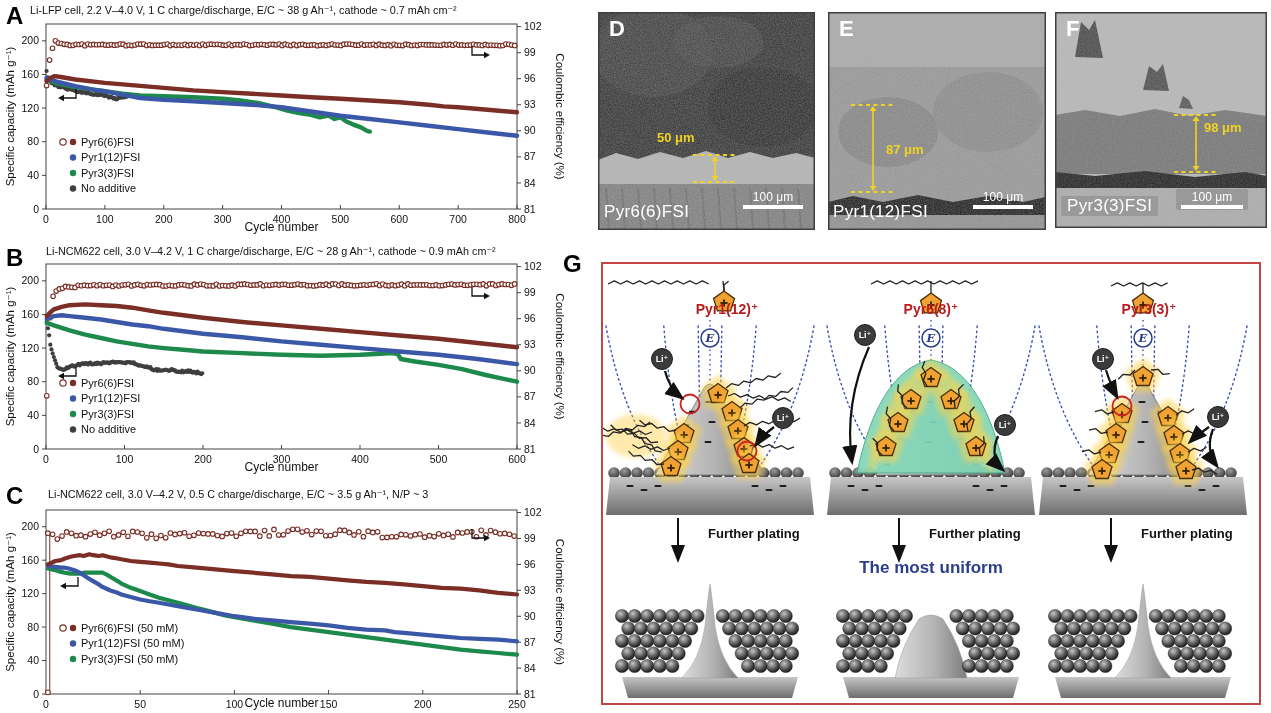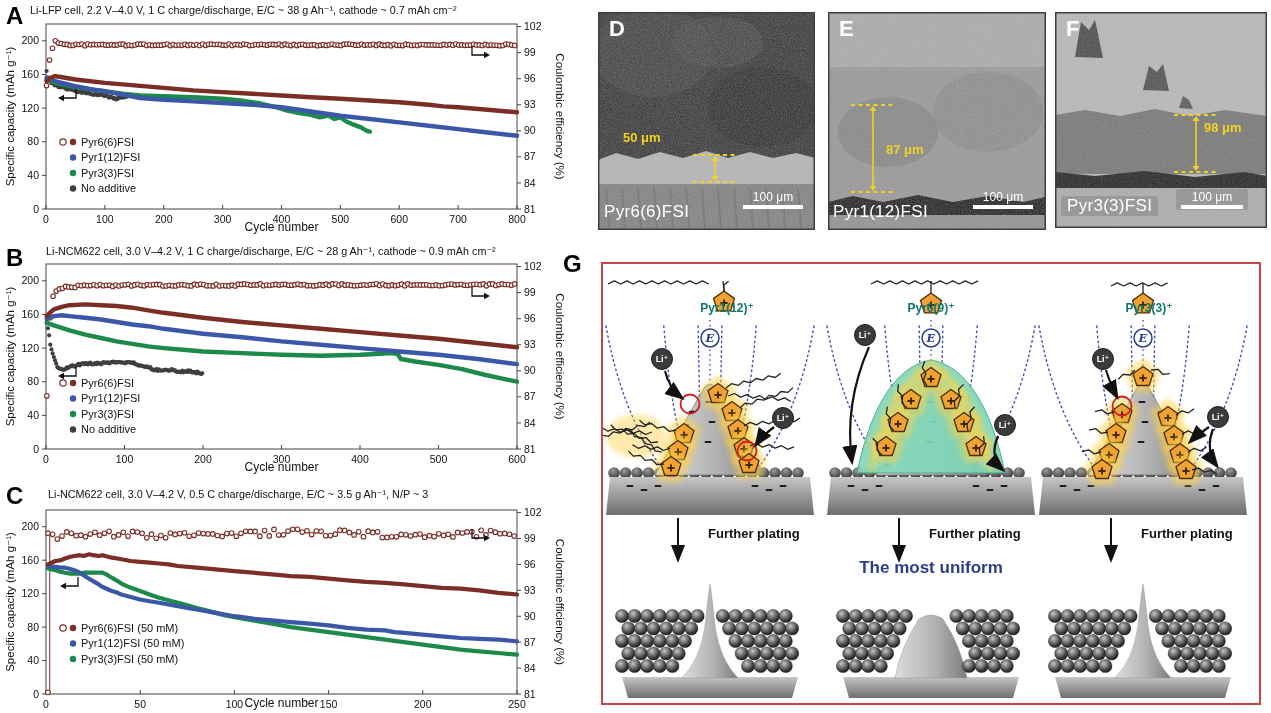--- a/index.html
+++ b/index.html
@@ -9,21 +9,21 @@
   .pl{position:absolute;font-weight:bold;font-size:24px;color:#000;z-index:5;}
   .pl.white{color:#fff;font-size:22px;}
   .sem-label{position:absolute;color:#fff;font-size:17px;z-index:5;letter-spacing:.3px;}
   .chip{background:rgba(150,150,150,.88);padding:0 6px;border-radius:2px;}
   .thick{position:absolute;color:#f0d225;font-size:13px;font-weight:bold;z-index:5;}
   .scalebar{position:absolute;color:#fff;font-size:12px;text-align:center;z-index:5;}
   .scalebar .bar{height:4px;background:#fff;margin-top:1px;}
   .scalebar.chip{padding:1px 5px;}
   #gbox{position:absolute;left:601px;top:262px;width:656px;height:439px;border:2px solid #c54646;z-index:2;}
   #gbox svg{position:absolute;left:0;top:0;}
-  .cation{position:absolute;font-weight:bold;font-size:12px;text-align:center;width:140px;color:#0f766e;z-index:5;}
+  .cation{position:absolute;font-weight:bold;font-size:14px;text-align:center;width:140px;color:#b91c1c;z-index:5;}
   .plating{position:absolute;font-weight:bold;font-size:13px;color:#111;z-index:5;padding-left:20px;}
   .hl{position:absolute;width:260px;text-align:center;font-weight:bold;font-size:17px;
       color:#2b3e8c;line-height:21px;z-index:5;}
 </style>
 </head>
 <body>
 
 <div class="fig" id="fig">
 
   <div class="pl" style="left:6px;top:2px">A</div>
@@ -31,37 +31,37 @@
   <div class="pl" style="left:6px;top:482px">C</div>
   <div class="pl white" style="left:609px;top:16px">D</div>
   <div class="pl white" style="left:839px;top:16px">E</div>
   <div class="pl white" style="left:1066px;top:16px">F</div>
   <div class="pl" style="left:563px;top:250px">G</div>
 
   <div class="sem-label" style="left:604px;top:202px;">Pyr6(6)FSI</div>
   <div class="sem-label" style="left:833px;top:202px;">Pyr1(12)FSI</div>
   <div class="sem-label chip" style="left:1061px;top:196px;">Pyr3(3)FSI</div>
 
-  <div class="thick" style="left:623px;top:130px;">50 μm</div>
+  <div class="thick" style="left:657px;top:130px;">50 μm</div>
   <div class="thick" style="left:886px;top:142px;">87 μm</div>
   <div class="thick" style="left:1204px;top:120px;">98 μm</div>
 
   <div class="scalebar" style="left:743px;top:190px;width:60px;">
     <span>100 μm</span><div class="bar"></div>
   </div>
   <div class="scalebar" style="left:973px;top:190px;width:60px;">
     <span>100 μm</span><div class="bar"></div>
   </div>
   <div class="scalebar chip" style="left:1176px;top:189px;width:62px;">
     <span>100 μm</span><div class="bar"></div>
   </div>
 
   <div id="gbox">
     <div class="cation" style="left:54px;top:37px;">Pyr1(12)⁺</div>
-    <div class="cation" style="left:258px;top:37px;">Pyr6(9)⁺</div>
+    <div class="cation" style="left:258px;top:37px;">Pyr6(8)⁺</div>
     <div class="cation" style="left:476px;top:37px;">Pyr3(3)⁺</div>
 
     <div class="plating" style="left:85px;top:262px;">Further plating</div>
     <div class="plating" style="left:306px;top:262px;">Further plating</div>
     <div class="plating" style="left:518px;top:262px;">Further plating</div>
 
     <div class="hl" style="left:198px;top:293px;">
       <div>The most uniform</div>
     </div>
   <svg width="652" height="435" viewBox="0 0 652 435">

